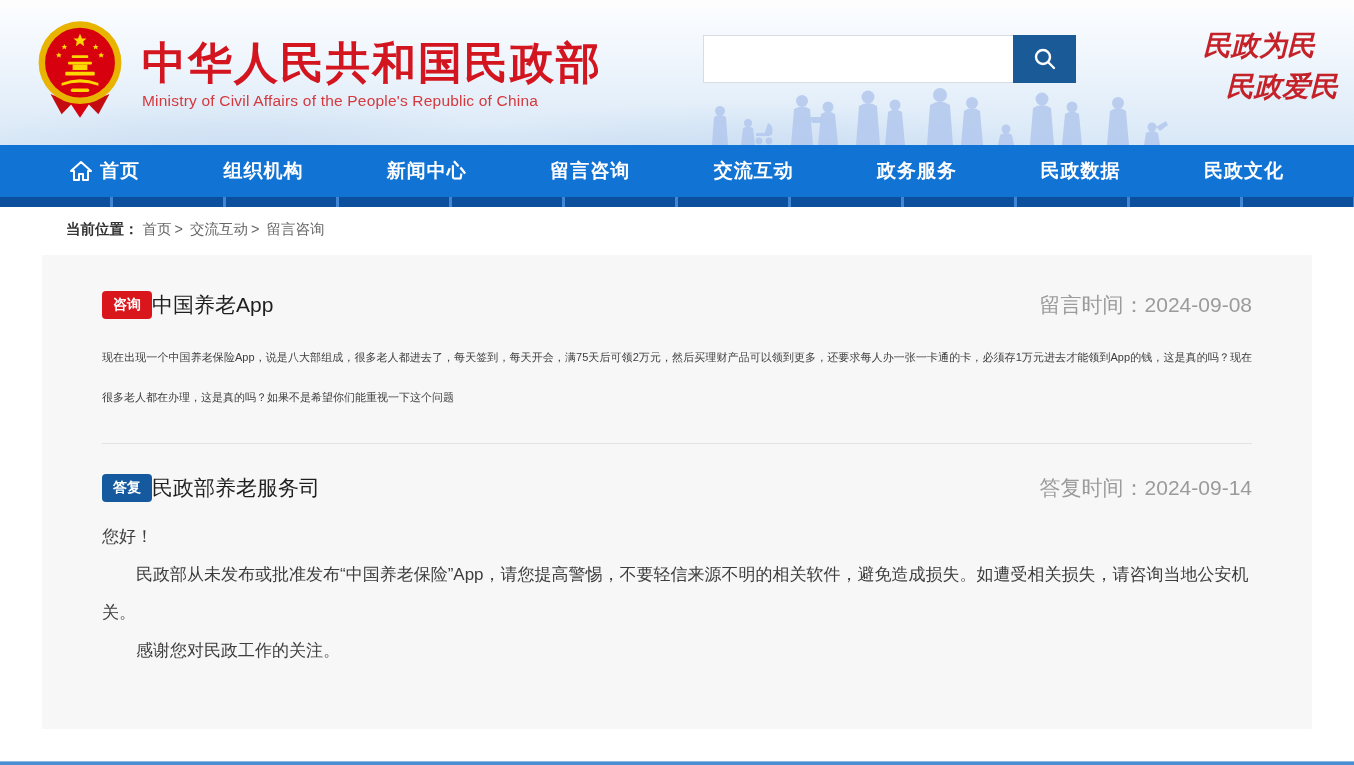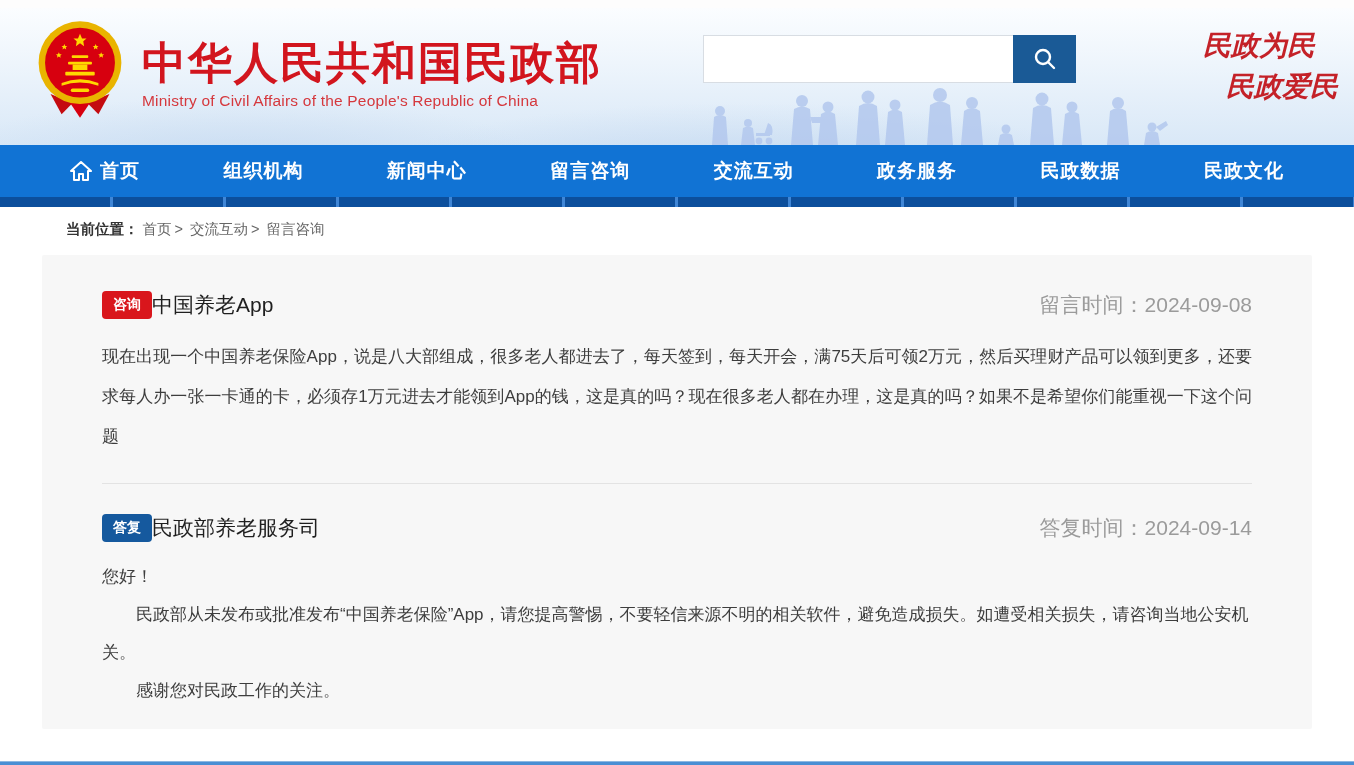--- a/index.html
+++ b/index.html
@@ -69,21 +69,21 @@
   }
   .qa-head { display:flex; align-items:center; }
   .badge {
     color:#fff; font-size:14px; font-weight:bold; padding:5px 11px;
     border-radius:4px; flex:0 0 auto;
   }
   .badge-q { background:var(--badge-red,#d9161c); }
   .badge-a { background:var(--badge-blue,#15599e); }
   .qa-title { font-size:21px; font-weight:normal; color:#1f1f1f; }
   .qa-time { margin-left:auto; font-size:21px; color:#9b9b9b; }
-  .qa-body { margin-top:18px; font-size:17px; color:#3d3d3d; line-height:40px; text-align:justify; }
+  .qa-body { margin-top:18px; font-size:11px; color:#3d3d3d; line-height:40px; text-align:justify; }
   .divider { border:none; border-top:1px solid #e3e3e3; margin:26px 0 30px 0; }
   .ans-body { margin-top:16px; font-size:17px; color:#3d3d3d; line-height:38px; }
   .ans-body p.indent { text-indent:2em; }
   
   .page-footer { margin-top:auto; }
   .footer-line { height:4px; background:var(--footer-blue,#4a8fd4); border-top:1px solid #8db8e2; }
 </style>
 </head>
 <body>
 

